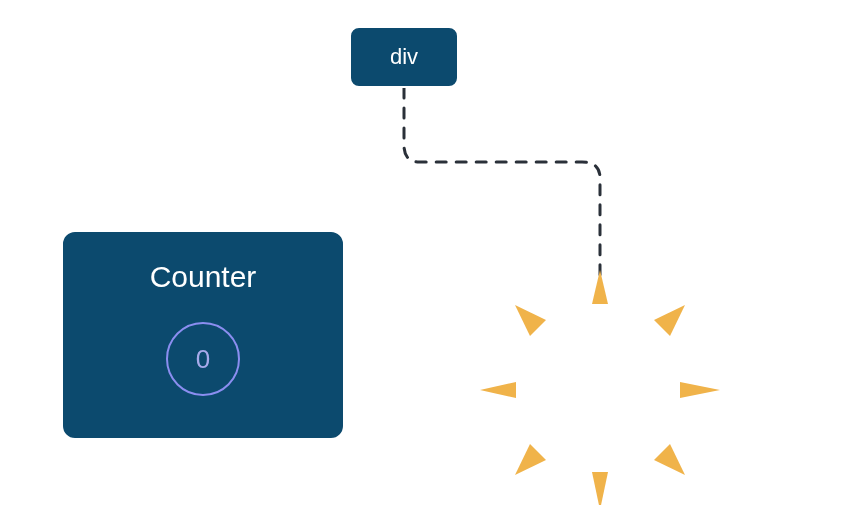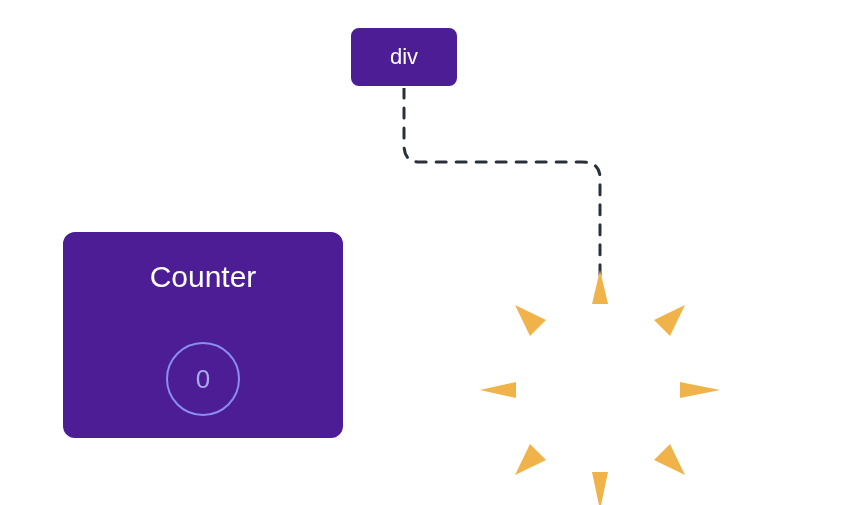--- a/index.html
+++ b/index.html
@@ -9,21 +9,21 @@
     font-family: -apple-system, BlinkMacSystemFont, "Segoe UI", Helvetica, Arial, sans-serif;
     background: transparent;
     position: relative;
   }
   .canvas {
     position: absolute;
     inset: 0;
   }
   .node {
     position: absolute;
-    background: #4c1d95;
+    background: #0c4a6e;
     border: 2px solid #fff;
     border-radius: 12px;
     color: #fff;
     display: flex;
     align-items: center;
     justify-content: center;
   }
   .node-root {
     left: 349px;
     top: 26px;
@@ -35,21 +35,20 @@
   }
   .node-counter {
     left: 61px;
     top: 230px;
     width: 284px;
     height: 210px;
     flex-direction: column;
     justify-content: flex-start;
     padding-top: 28px;
     border-radius: 14px;
-    gap: 20px;
   }
   .counter-title {
     font-size: 30px;
     font-weight: 500;
     margin-bottom: 28px;
   }
   .pill {
     display: flex;
     align-items: stretch;
     border: 2px solid #8b8ef0;

